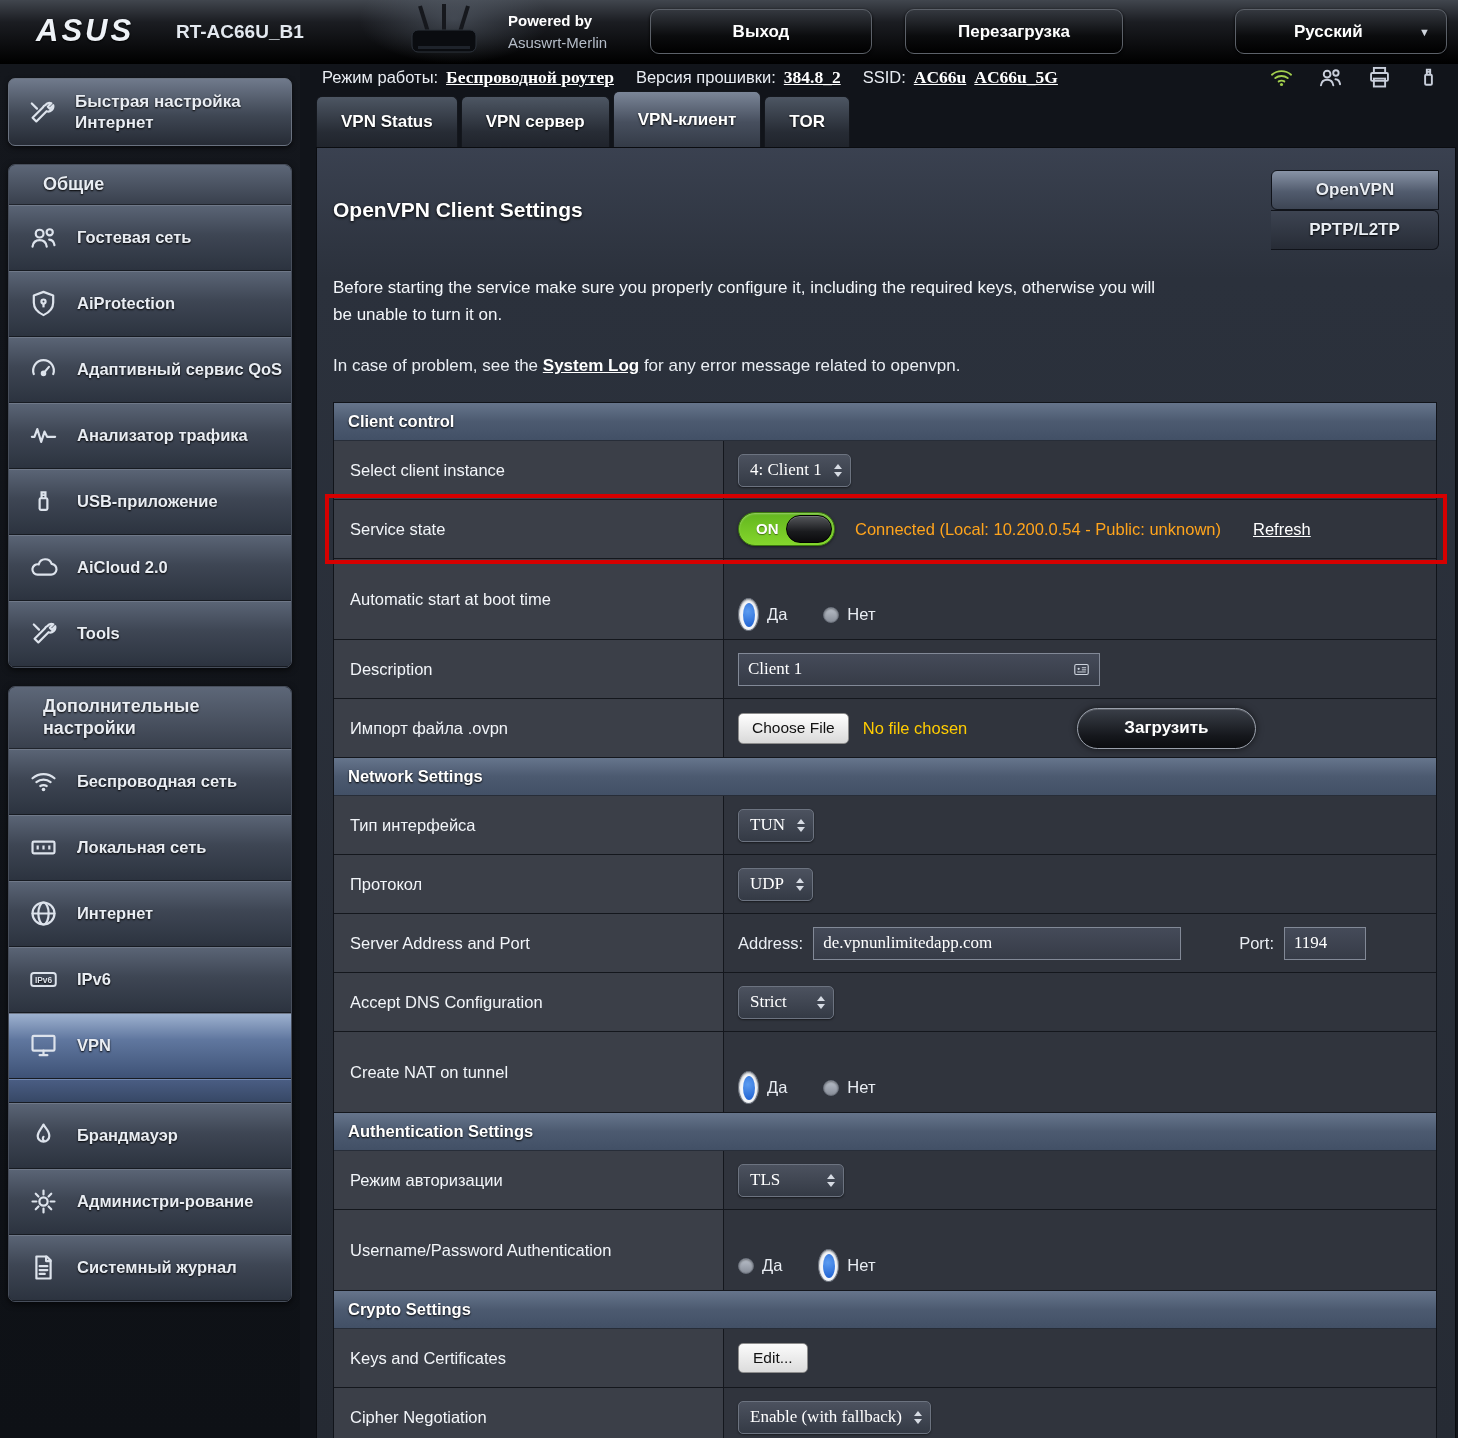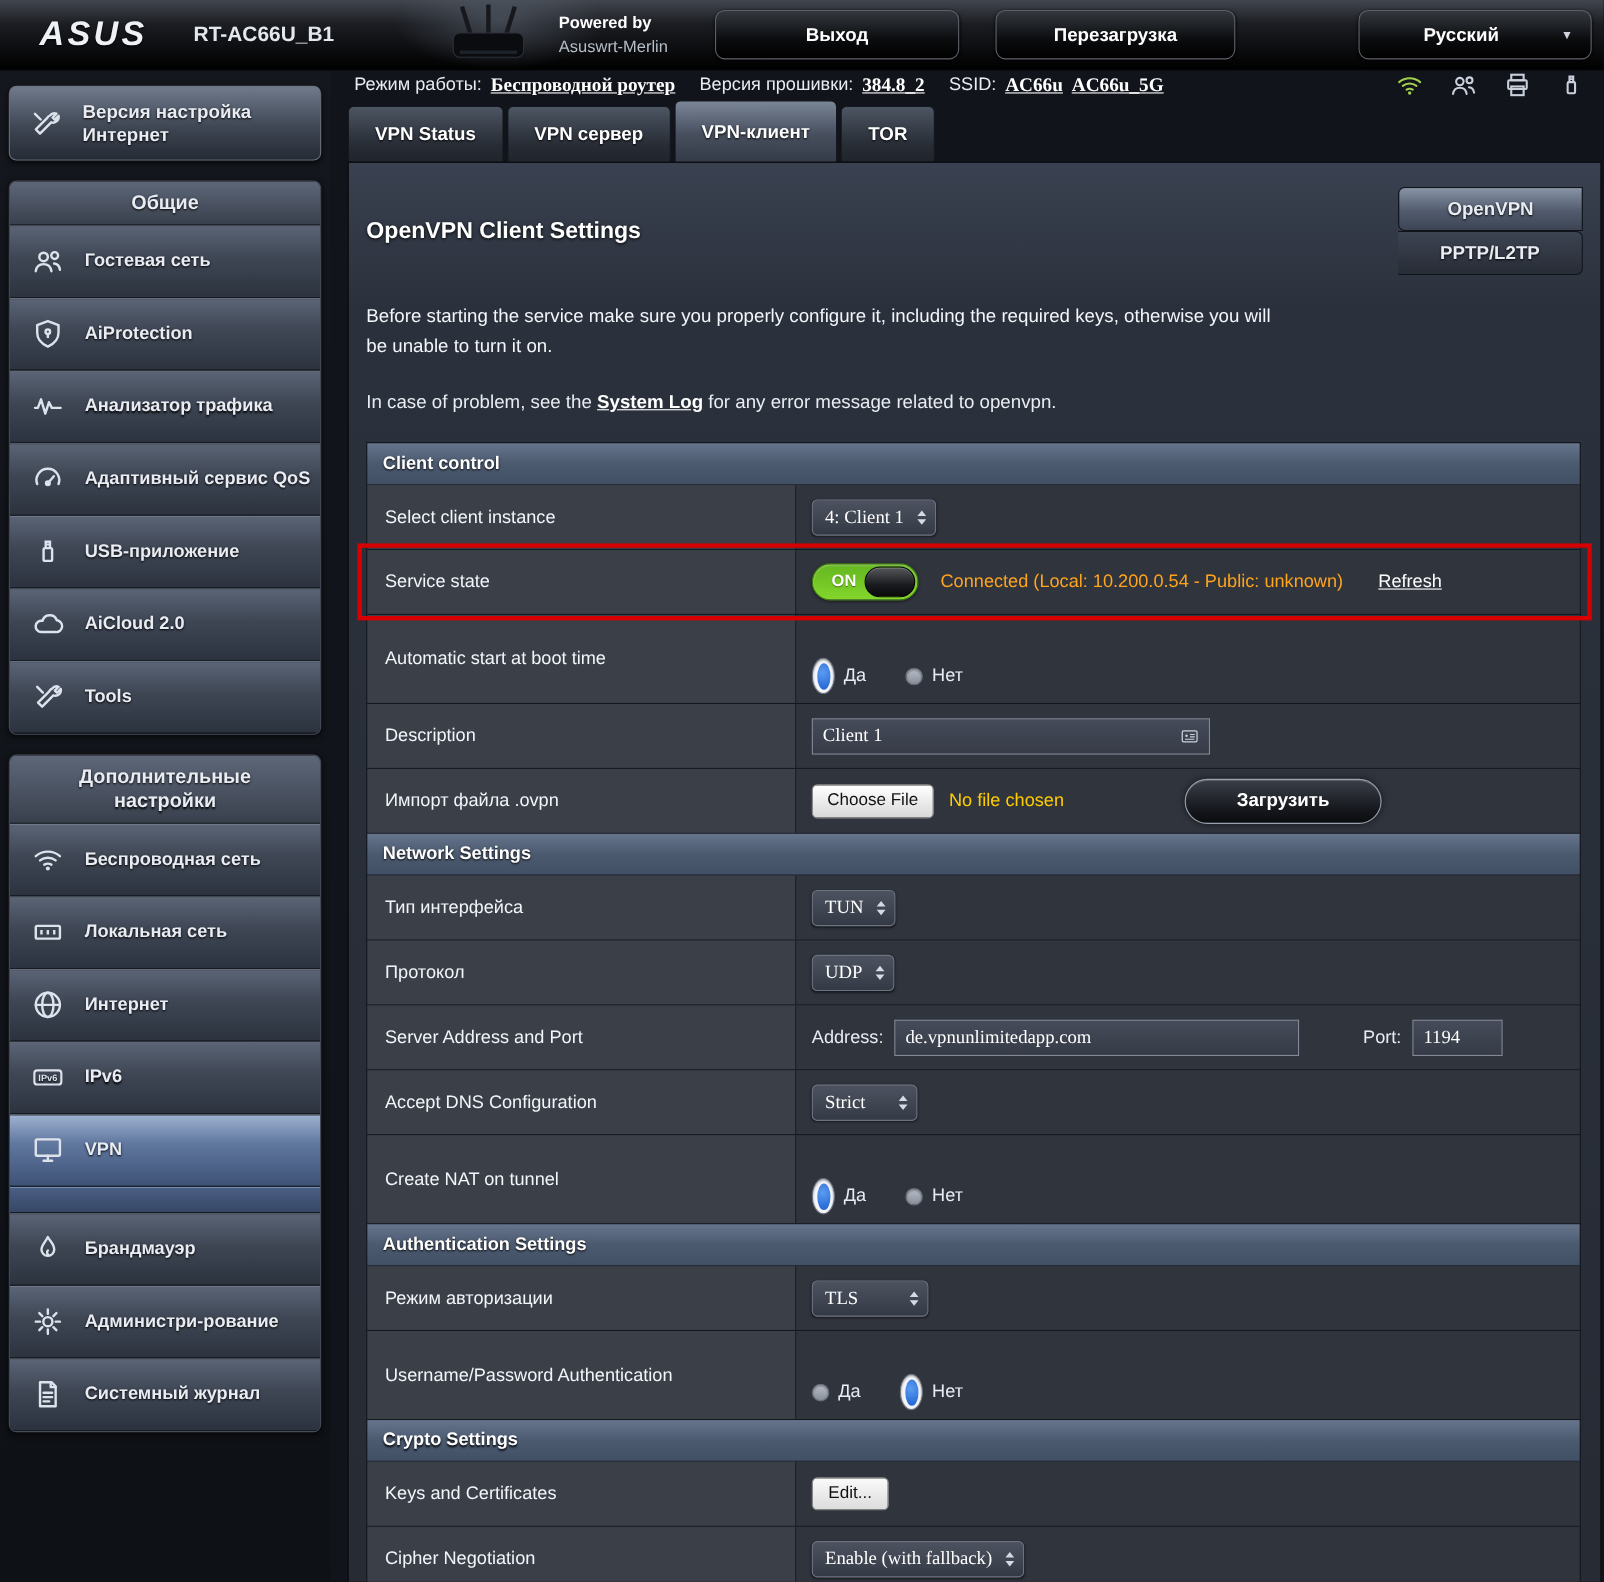--- a/index.html
+++ b/index.html
@@ -25,21 +25,21 @@
   .btn-lang{left:1235px;width:212px;display:flex;align-items:center;justify-content:space-between;padding:0 16px 0 58px;}
   .caret{font-size:11px;color:#cfd4dc;}
   
   .content-row{display:flex;height:1374px;}
   .sidebar{width:300px;flex:0 0 300px;padding:14px 8px 0;background:linear-gradient(180deg,#14171d,#0e1116);}
   .quick{display:flex;align-items:center;gap:12px;height:68px;padding:0 10px;border:1px solid #6a7280;border-radius:7px;background:linear-gradient(180deg,#707a8c 0%,#3f4754 55%,#262b35 100%);box-shadow:0 2px 5px rgba(0,0,0,.65);cursor:pointer;margin-bottom:18px;}
   .q-label{font-size:17px;font-weight:bold;line-height:1.25;text-shadow:0 1px 2px #000;}
   .icon{width:44px;height:44px;display:grid;place-items:center;color:#dde3ec;flex:0 0 44px;}
   .icon svg{width:31px;height:31px;}
   .side-group{border:1px solid #474e5b;border-radius:7px;overflow:hidden;margin-bottom:18px;box-shadow:0 2px 6px rgba(0,0,0,.65);}
-  .group-head{text-align:center;font-size:18px;font-weight:bold;padding:8px 34px;background:linear-gradient(180deg,#5d6778 0%,#39404d 100%);border-bottom:1px solid #20242c;text-shadow:0 1px 2px #000;line-height:1.25;}
+  .group-head{text-align:left;font-size:18px;font-weight:bold;padding:8px 34px;background:linear-gradient(180deg,#5d6778 0%,#39404d 100%);border-bottom:1px solid #20242c;text-shadow:0 1px 2px #000;line-height:1.25;}
   .side-item{display:flex;align-items:center;gap:12px;height:66px;padding:0 8px 0 12px;background:linear-gradient(180deg,#5a6475 0%,#3e4654 45%,#2c333f 100%);border-top:1px solid #6f7888;border-bottom:1px solid #171b22;font-size:16.5px;font-weight:bold;text-shadow:0 1px 2px #000;cursor:pointer;}
   .side-item .s-label{line-height:1.2;}
   .side-item.active{background:linear-gradient(180deg,#9db1cf 0%,#60779f 40%,#3e5276 100%);}
   .vpn-strip{height:24px;background:linear-gradient(180deg,#4a5d83,#374866);border-top:1px solid #7289b2;border-bottom:1px solid #171b22;}
   .main{flex:1;padding:0 2px 0 16px;display:flex;flex-direction:column;}
   
   .infobar{display:flex;align-items:center;gap:8px;height:58px;font-size:16.5px;padding:0 6px;}
   .ib-label.sp{margin-left:14px;}
   .ib-link{font-family:"Liberation Serif", serif;font-weight:bold;text-decoration:underline;color:#fff;cursor:pointer;font-size:17.5px;}
   .ib-icons{margin-left:auto;display:flex;align-items:center;gap:22px;padding-right:8px;}
@@ -130,21 +130,21 @@
 <div class="content-row">
 
   <aside class="sidebar">
     <div class="quick">
       <span class="icon">
           <svg>
             <use href="#i-wrench"></use>
           </svg>
         </span>
       <span class="q-label">
-        <span>Версия настройка</span><br>
+        <span>Быстрая настройка</span><br>
         <span>Интернет</span>
       </span>
     </div>
 
     <div class="side-group">
       <div class="group-head">Общие</div>
       <div class="side-item">
         <span class="icon">
             <svg>
               <use href="#i-people"></use>
@@ -156,32 +156,32 @@
         <span class="icon">
             <svg>
               <use href="#i-shield"></use>
             </svg>
           </span>
         <span class="s-label">AiProtection</span>
       </div>
       <div class="side-item">
         <span class="icon">
             <svg>
+              <use href="#i-gauge"></use>
+            </svg>
+          </span>
+        <span class="s-label">Адаптивный сервис QoS</span>
+      </div>
+      <div class="side-item">
+        <span class="icon">
+            <svg>
               <use href="#i-wave"></use>
             </svg>
           </span>
         <span class="s-label">Анализатор трафика</span>
-      </div>
-      <div class="side-item">
-        <span class="icon">
-            <svg>
-              <use href="#i-gauge"></use>
-            </svg>
-          </span>
-        <span class="s-label">Адаптивный сервис QoS</span>
       </div>
       <div class="side-item">
         <span class="icon">
             <svg>
               <use href="#i-usb"></use>
             </svg>
           </span>
         <span class="s-label">USB-приложение</span>
       </div>
       <div class="side-item">

